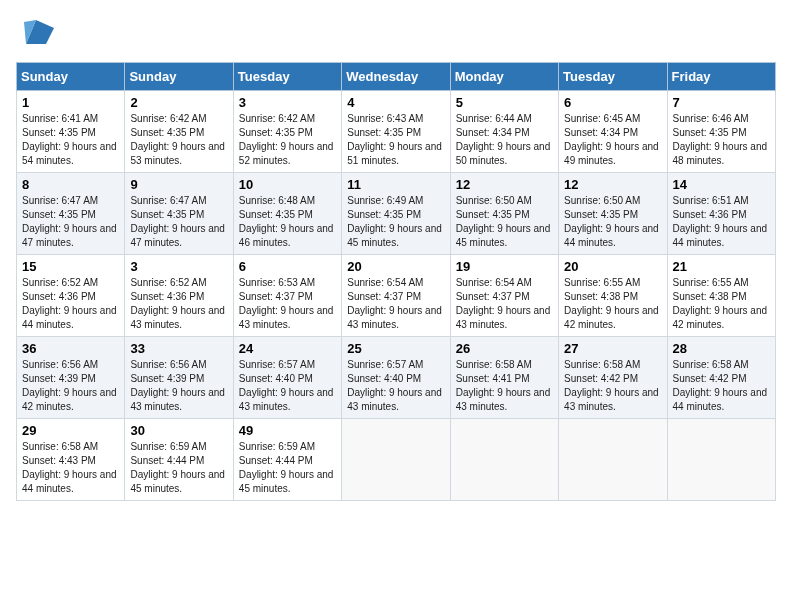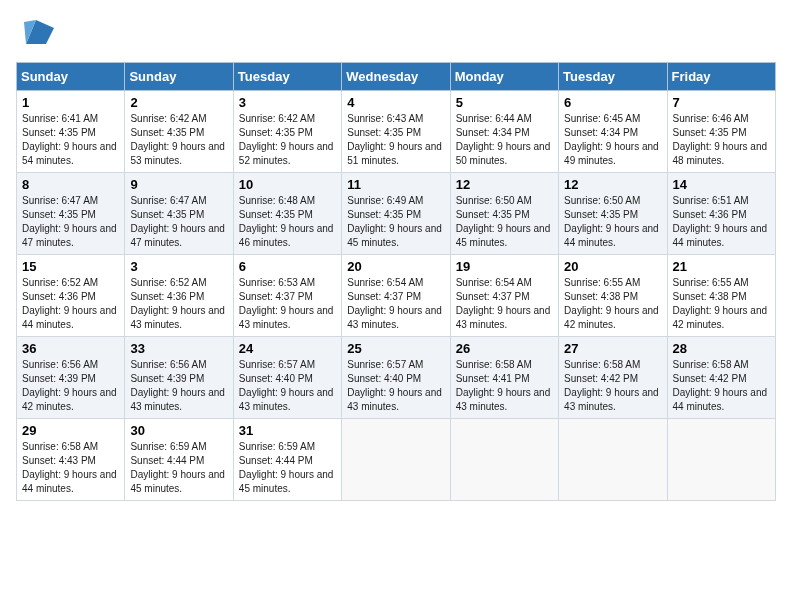--- a/index.html
+++ b/index.html
@@ -349,21 +349,21 @@
       </td>
         <td>
         <span class="day-num">30</span>
         <div class="day-info">
           Sunrise: 6:59 AM<br>
           Sunset: 4:44 PM<br>
           Daylight: 9 hours and 45 minutes.
         </div>
       </td>
         <td>
-        <span class="day-num">31</span>
+        <span class="day-num">49</span>
         <div class="day-info">
           Sunrise: 6:59 AM<br>
           Sunset: 4:44 PM<br>
           Daylight: 9 hours and 45 minutes.
         </div>
       </td>
         <td class="empty-cell"></td>
         <td class="empty-cell"></td>
         <td class="empty-cell"></td>
         <td class="empty-cell"></td>

